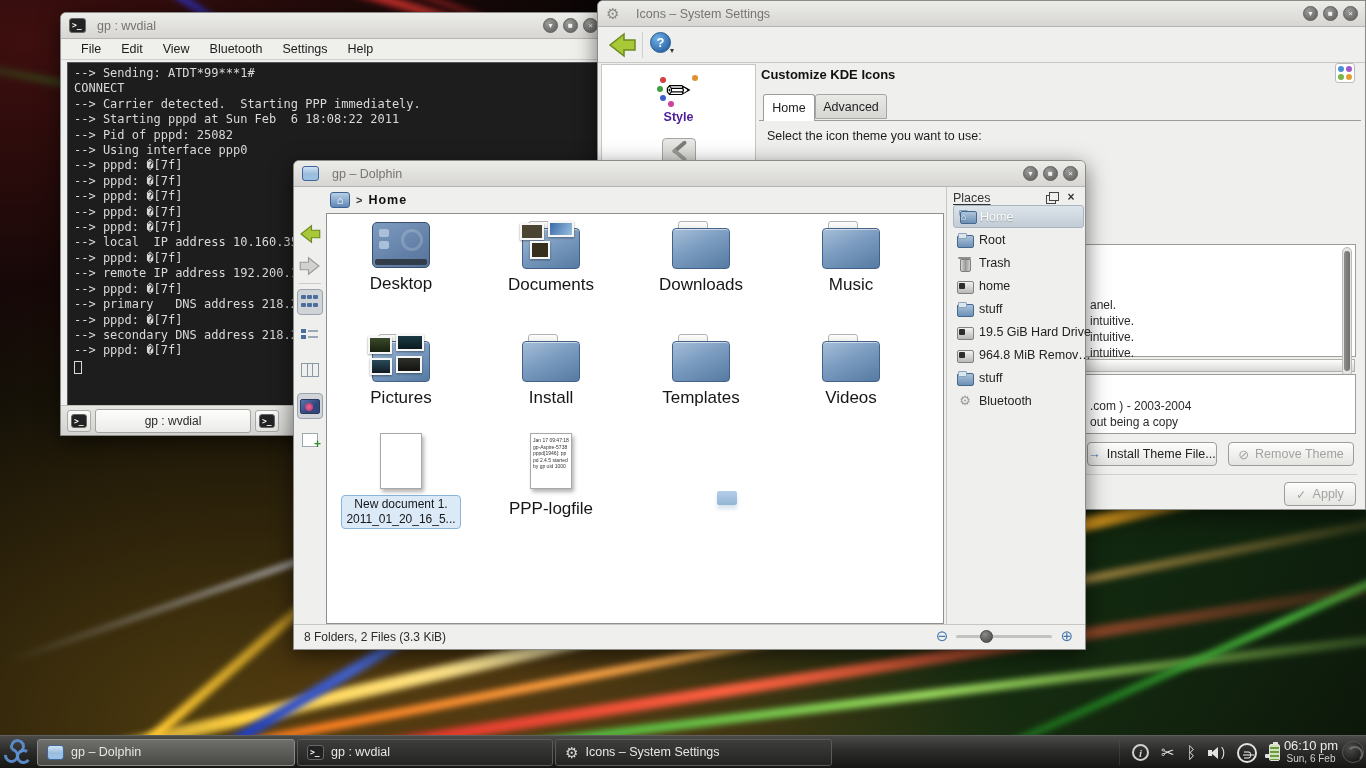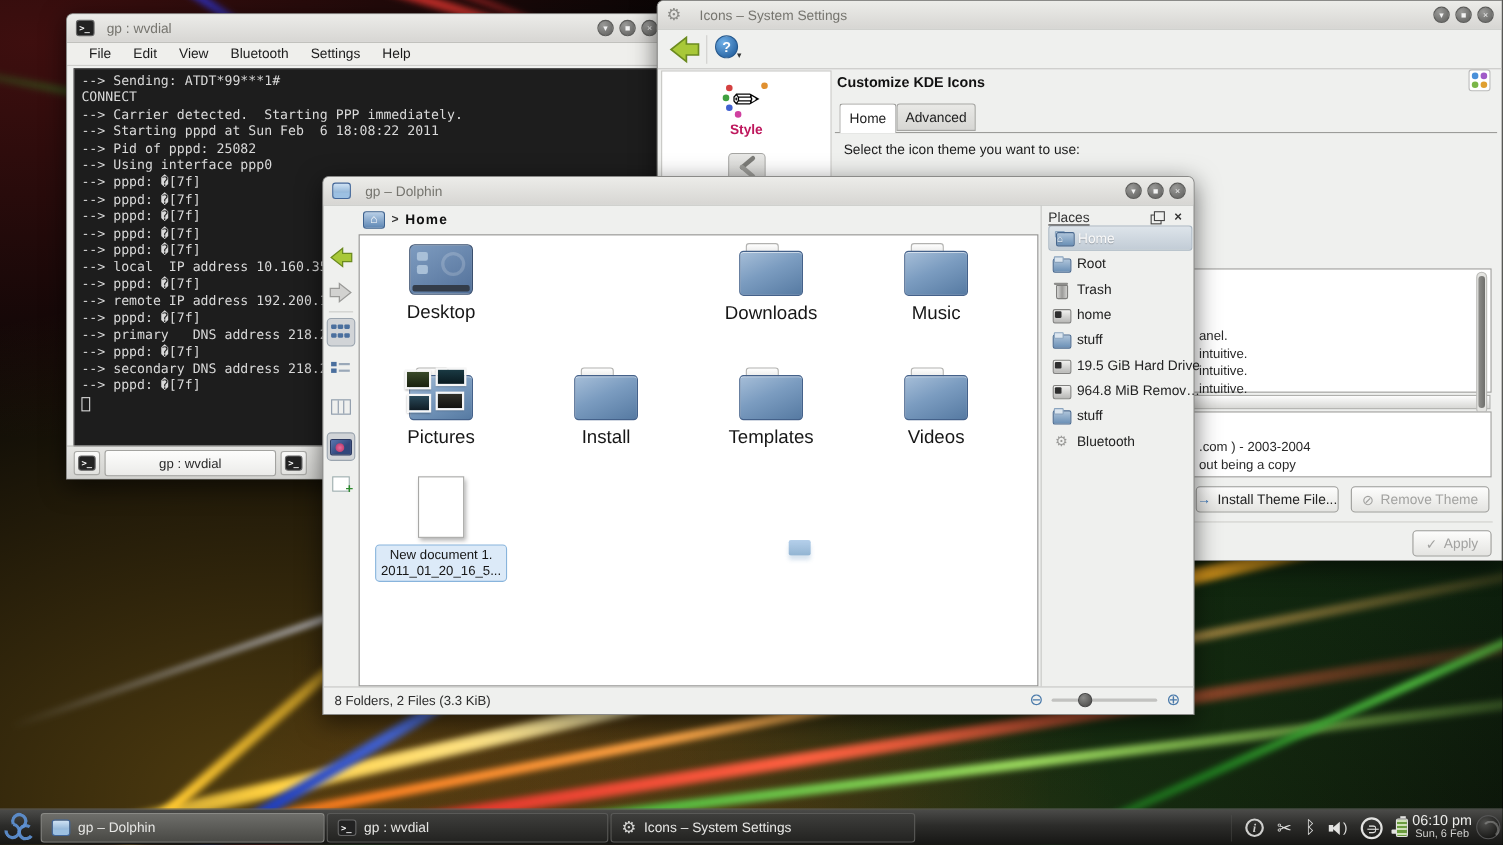--- a/index.html
+++ b/index.html
@@ -68,21 +68,21 @@
   .navarrow { width:32px; height:26px; display:block; }
   #ss-help { position:absolute; left:52px; top:4px; width:21px; height:21px; border-radius:50%;
       background:radial-gradient(circle at 35% 30%, #6fb0e8, #2e6aa8 75%); border:1px solid #24578c;
       color:#fff; font-weight:bold; font-size:13px; text-align:center; line-height:19px; }
   #ss-help-caret { position:absolute; left:72px; top:18px; font-size:8px; color:#333; }
   #ss-sidebar { position:absolute; left:3px; top:63px; width:155px; bottom:3px;
       background:#fff; border:1px solid #c6c6c3; }
   #style-entry { text-align:center; padding-top:8px; }
   #style-pencil { font-size:30px; display:inline-block; transform:rotate(0deg); position:relative; }
   .dot { position:absolute; width:6px; height:6px; border-radius:50%; }
-  #style-label { font-size:12.5px; font-weight:bold; color:#be185d; margin-top:2px; }
+  #style-label { font-size:12.5px; font-weight:bold; color:#4c1d95; margin-top:2px; }
   #ss-tool-ico { margin:14px auto 0; width:34px; height:30px;
       background:linear-gradient(#e8e8e6,#cfcfcc); border:1px solid #a5a5a2; border-radius:4px;
       position:relative; }
   #ss-tool-ico i { position:absolute; left:8px; top:6px; width:17px; height:4px; background:#7c7c78;
       transform:rotate(-40deg); border-radius:2px; }
   #ss-tool-ico b { position:absolute; left:8px; top:14px; width:17px; height:4px; background:#9a9a96;
       transform:rotate(40deg); border-radius:2px; }
   #ss-heading { position:absolute; left:163px; top:66px; font-size:13px; font-weight:bold; color:#111; }
   #ss-corner-ico { position:absolute; right:10px; top:62px; width:20px; height:20px;
       background:#fff; border:1px solid #bbb; border-radius:3px; padding:2px;
@@ -470,20 +470,30 @@
   <div id="d-view"></div>
 
   <div class="fitem" style="left:32px;top:60px">
     <span class="desk-ico" style="display:block">
       <i style="top:6px"></i>
         <i style="top:18px"></i>
         <span class="sw"></span>
     </span>
     <div class="lbl">Desktop</div>
   </div>
+  <div class="fitem" style="left:182px;top:60px">
+    <span class="ficon" style="display:block">
+      <span class="flap"></span>
+        <span class="body"></span>
+      <span class="thumb" style="left:-2px;top:2px;width:24px;height:17px;background:#4a4430"></span>
+      <span class="thumb" style="left:26px;top:0;width:26px;height:16px;background:linear-gradient(120deg,#3a6ba8,#9ac0e0)"></span>
+      <span class="thumb" style="left:8px;top:20px;width:20px;height:18px;background:#35301e"></span>
+    </span>
+    <div class="lbl">Documents</div>
+  </div>
   <div class="fitem" style="left:332px;top:60px">
     <span class="ficon" style="display:block">
         <span class="flap"></span>
         <span class="body"></span>
       </span>
     <div class="lbl">Downloads</div>
   </div>
   <div class="fitem" style="left:482px;top:60px">
     <span class="ficon" style="display:block">
         <span class="flap"></span>
@@ -525,20 +535,26 @@
     <div class="lbl">Videos</div>
   </div>
 
   <div class="fitem" style="left:32px;top:272px">
     <span class="page-ico" style="display:block"></span>
     <span id="sel-label">
       <div>New document 1.</div>
       <div>2011_01_20_16_5...</div>
     </span>
   </div>
+  <div class="fitem" style="left:182px;top:272px">
+    <span class="page-ico" style="display:block">
+      <div id="ppp-preview">Jan 17 09:47:18 gp-Aspire-5738 pppd[1946]: pppd 2.4.5 started by gp uid 1000</div>
+    </span>
+    <div class="lbl" style="margin-top:10px">PPP-logfile</div>
+  </div>
 
   <div id="d-artifact"></div>
 
   <div id="d-places">
     <div id="pl-head">
       <span class="pl-title">Places</span>
       <span class="pl-hbtn" id="pl-detach"></span>
       <span class="pl-hbtn">×</span>
     </div>
     <div class="pl-item sel">

